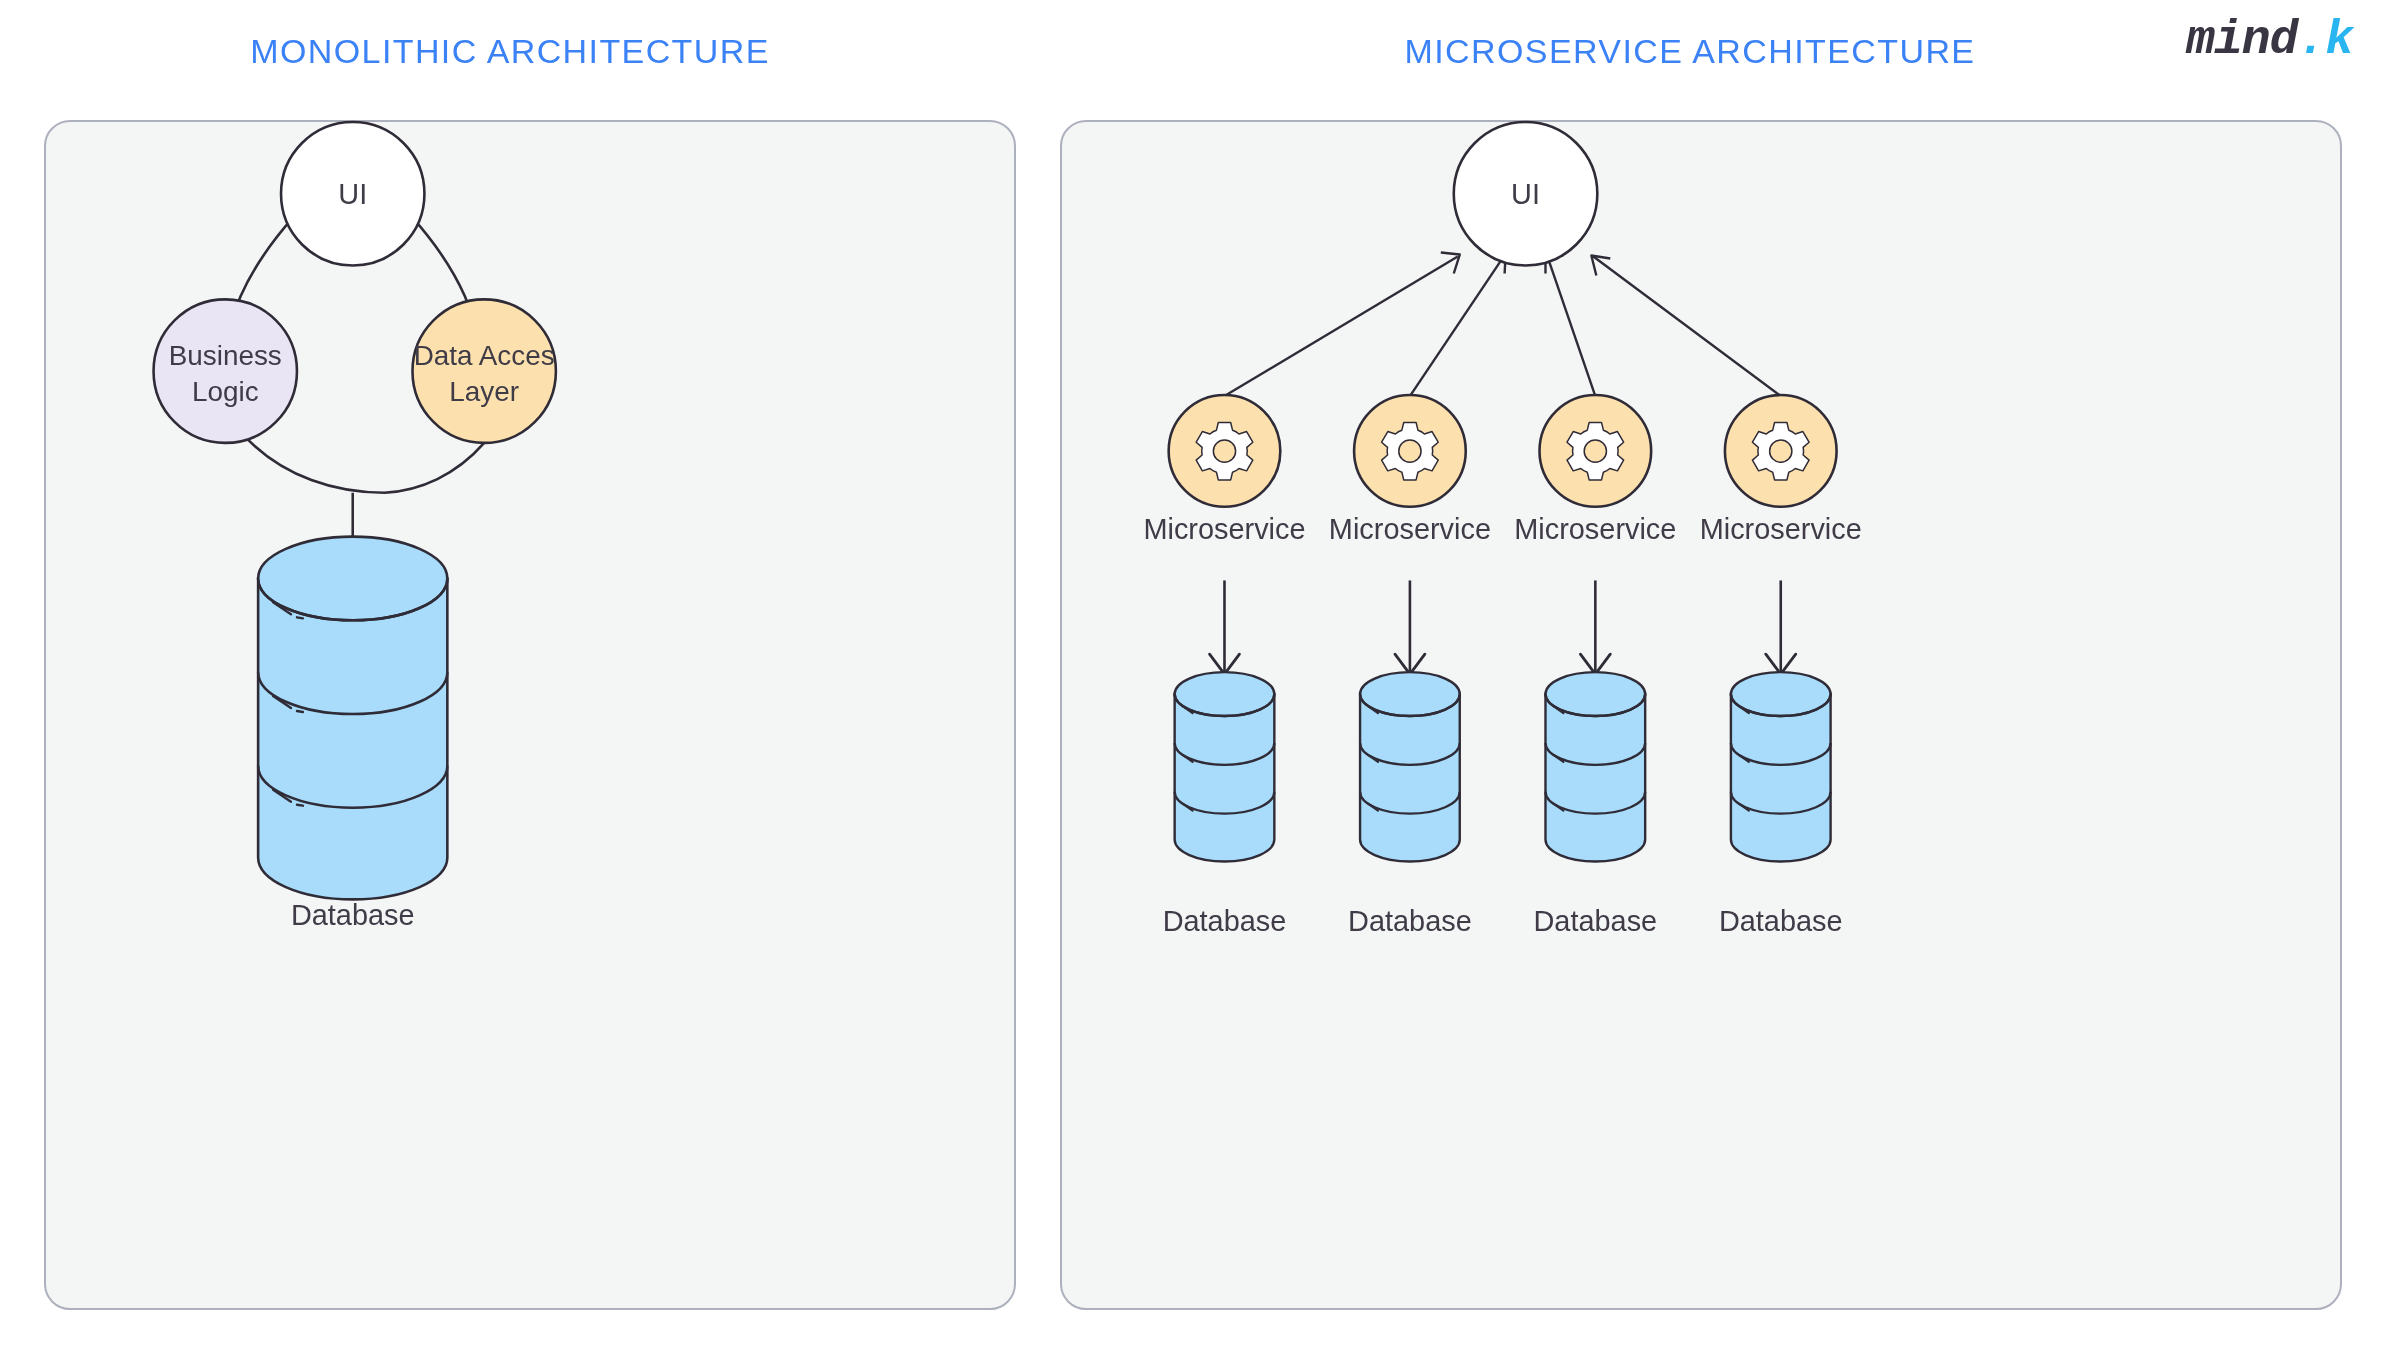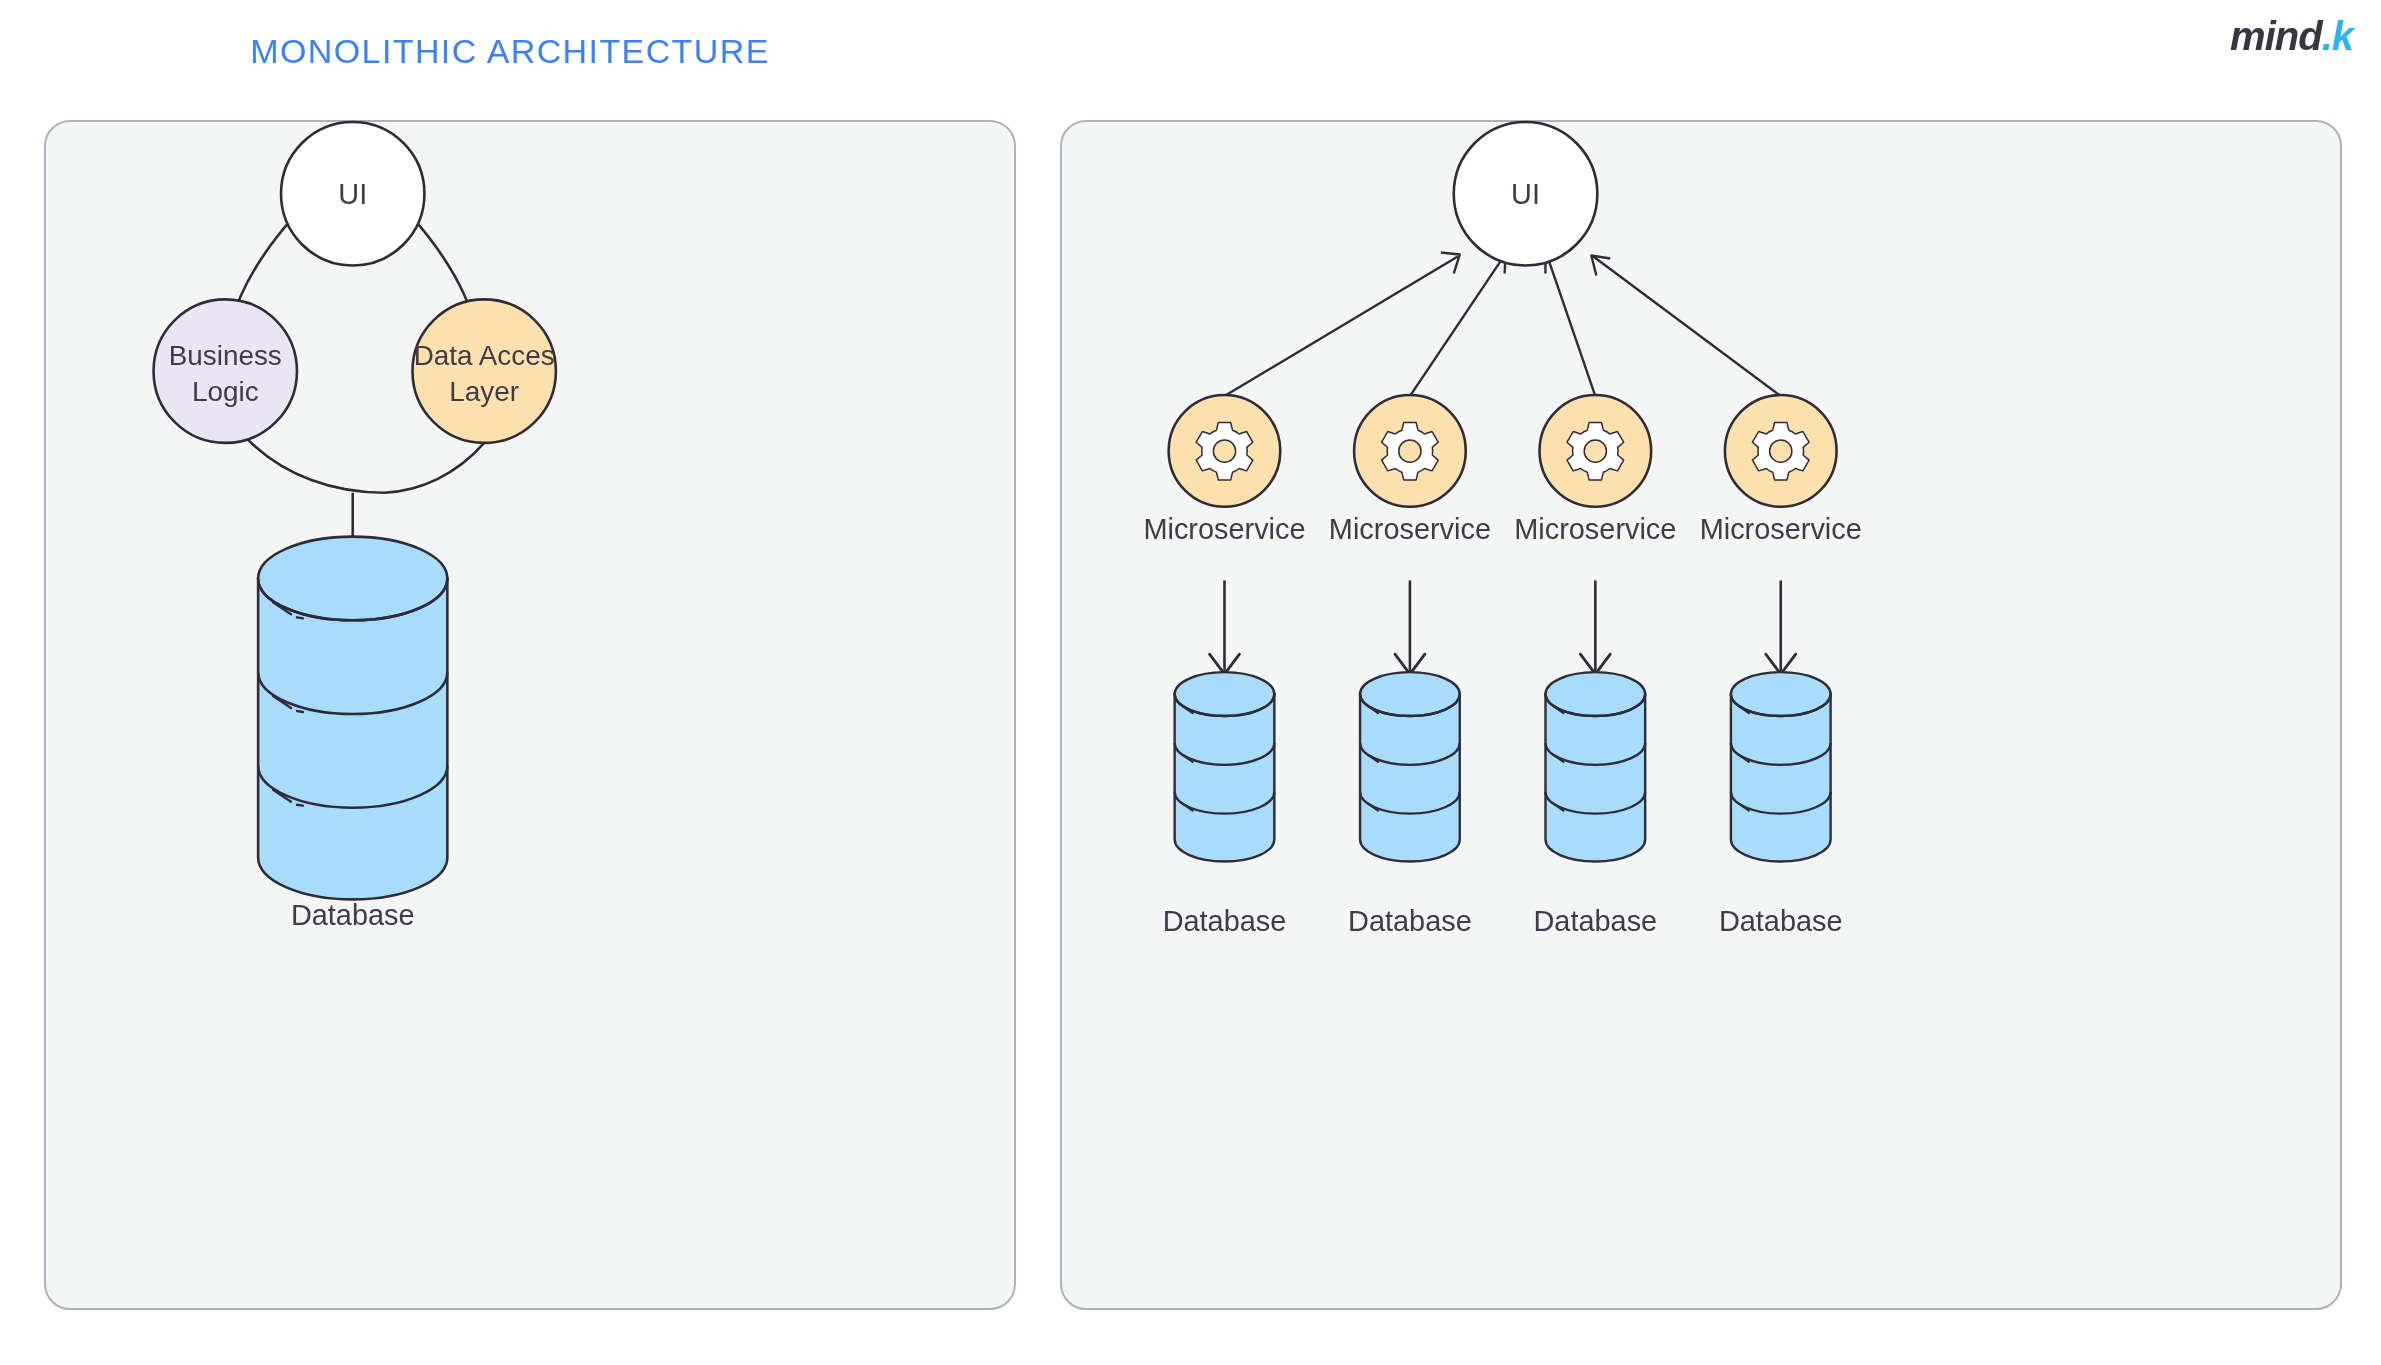--- a/index.html
+++ b/index.html
@@ -20,24 +20,24 @@
     inset: 0;
     width: 2381px;
     height: 1365px;
   }
 
   
   .logo {
     position: absolute;
     top: 16px;
     right: 28px;
-    font-family: Liberation Sans, sans-serif;
+    font-family: Liberation Mono, monospace;
     font-style: italic;
     font-weight: 700;
-    font-size: 40px;
+    font-size: 48px;
     letter-spacing: -1px;
     line-height: 1;
     color: #3a3542;
     user-select: none;
   }
   .logo .dot-k { color: #29b6f0; }
 
   
   .section-title {
     position: absolute;
@@ -91,20 +91,21 @@
 </head>
 <body>
 
 <div class="stage">
 
   <div class="logo">
     <span>mind</span><span class="dot-k">.k</span>
   </div>
 
   <div class="section-title" id="title-mono">MONOLITHIC ARCHITECTURE</div>
+  <div class="section-title" id="title-micro">MICROSERVICE ARCHITECTURE</div>
 
   <div class="panel" id="panel-mono">
     <svg class="panel-svg" viewBox="0 0 972 1190" preserveAspectRatio="none">
 
       <g>
 
         <path d="M 248 96 C 200 150 180 200 176 250" class="no-fill stroke-dark" stroke-width="2.6"></path>
 
         <path d="M 368 96 C 416 150 436 200 440 250" class="no-fill stroke-dark" stroke-width="2.6"></path>
 

